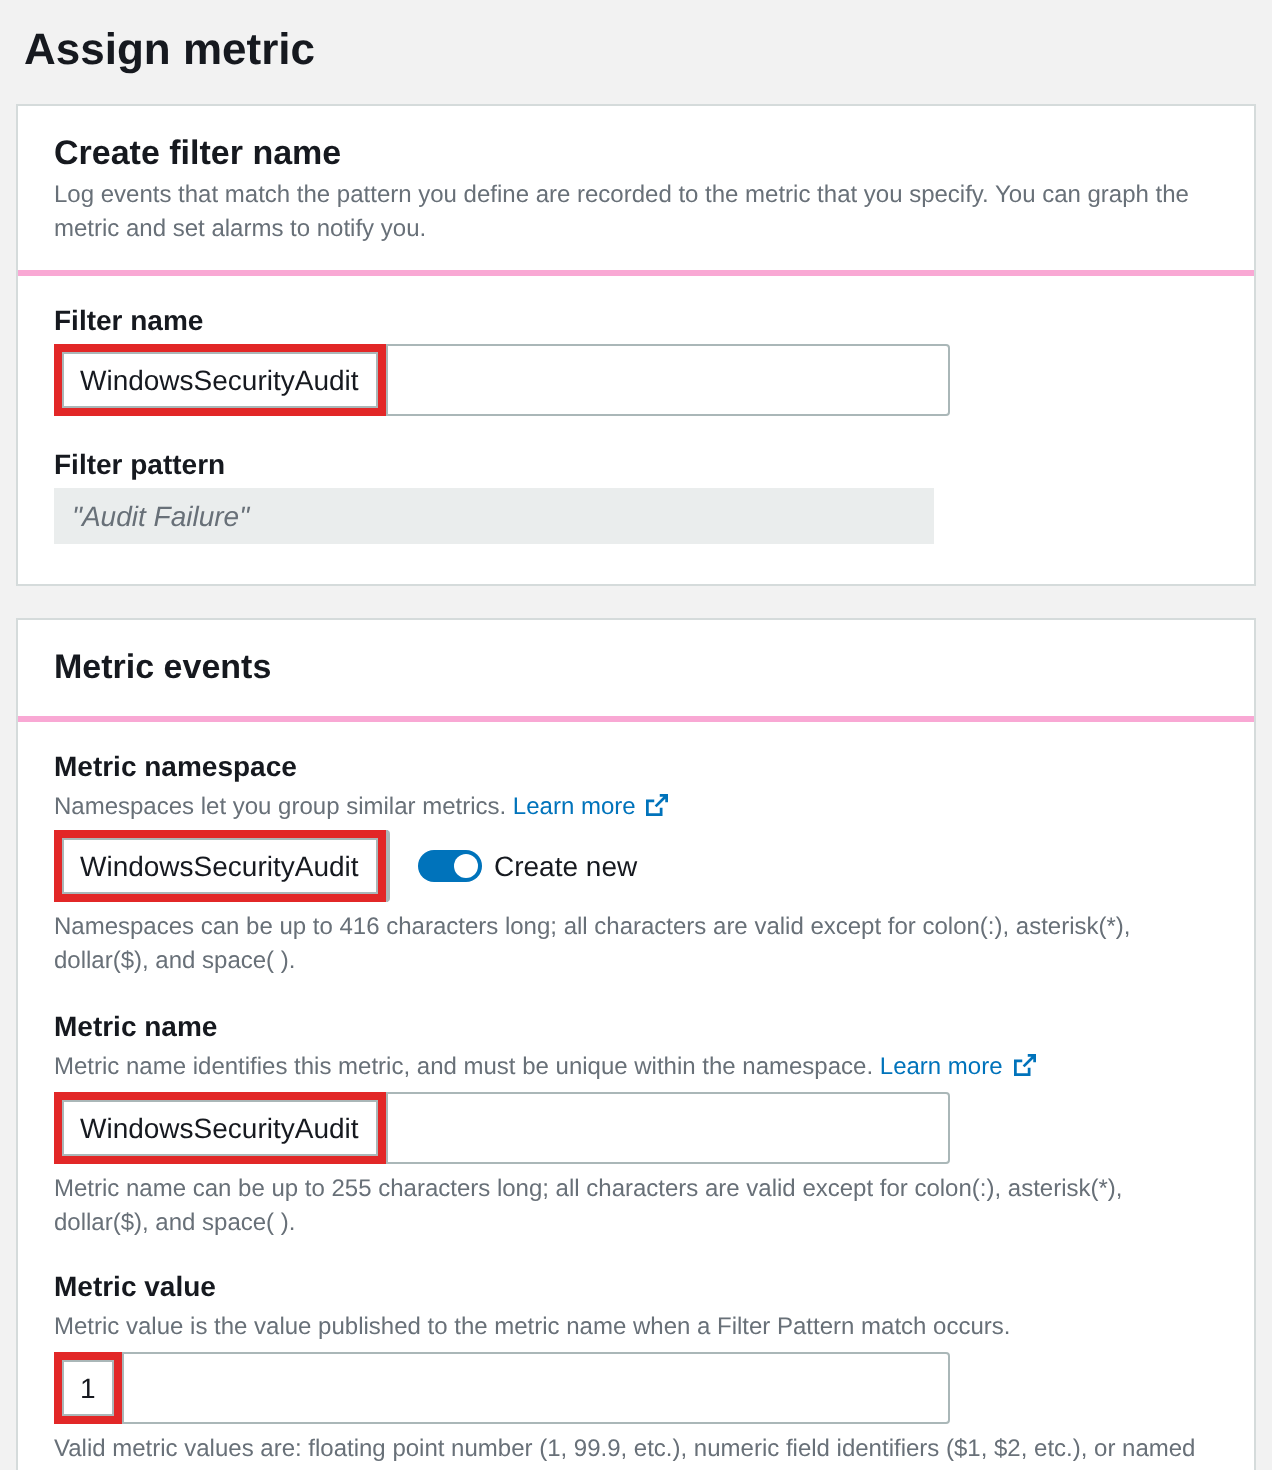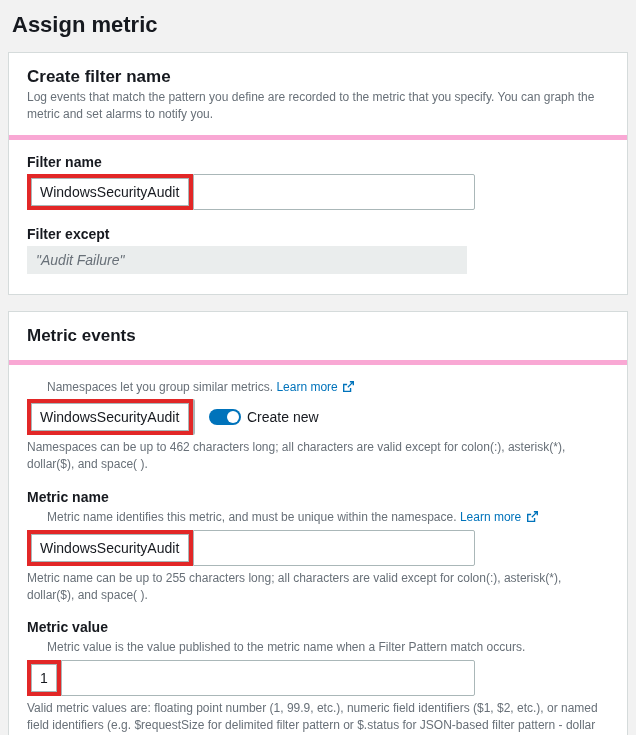--- a/index.html
+++ b/index.html
@@ -21,21 +21,21 @@
       color: #16191f;
       margin: 4px 0 14px 4px;
     }
     .panel {
       background: #fff;
       border: 1px solid #d5dbdb;
       margin-bottom: 16px;
       padding: 16px 18px;
     }
     .panel-header {
-      border-bottom: 5px solid #f9a8d4;
+      border-bottom: 3px solid #f9a8d4;
       margin: -16px -18px 14px -18px;
       padding: 14px 18px 12px 18px;
     }
     .panel-title {
       font-size: 17px;
       font-weight: 700;
       color: #16191f;
       margin-bottom: 2px;
     }
     .panel-subtitle {
@@ -54,21 +54,20 @@
       color: #16191f;
       margin-bottom: 4px;
       display: block;
       font-weight: bold;
     }
     .field-help {
       font-size: 12px;
       color: #687078;
       line-height: 1.4;
       margin-bottom: 4px;
-      margin-left: 20px;
     }
     .field-help-below {
       font-size: 12px;
       color: #687078;
       line-height: 1.4;
       margin-top: 4px;
     }
     .learn-more {
       color: #0073bb;
       text-decoration: none;
@@ -184,31 +183,32 @@
     <label class="field-label">Filter name</label>
     <div class="flex-input-row">
       <span class="highlight-wrap hw-160">
         <input type="text" value="WindowsSecurityAuditFailures" style="">
       </span>
       <div class="rest"></div>
     </div>
   </div>
 
   <div class="field-group">
-    <label class="field-label">Filter except</label>
+    <label class="field-label">Filter pattern</label>
     <div class="disabled-readonly">"Audit Failure"</div>
   </div>
 </div>
 
 <div class="panel">
   <div class="panel-header">
     <div class="panel-title">Metric events</div>
   </div>
 
   <div class="field-group">
+    <label class="field-label">Metric namespace</label>
     <div class="field-help">
       <span>Namespaces let you group similar metrics.</span>
       <a href="#" class="learn-more">
         <span>Learn more</span>
         <svg class="external-icon" viewBox="0 0 16 16">
             <path fill="#0073bb" d="M13 2h-3V0h6v6h-2V3.4l-6.3 6.3-1.4-1.4L12.6 2H13zM0 4h6v2H2v8h8v-4h2v6H0V4z"></path>
           </svg>
       </a>
     </div>
     <div class="namespace-row">
@@ -220,21 +220,21 @@
           <div class="rest" style="max-width:194px;"></div>
         </div>
       </div>
       <div class="toggle-wrap">
         <div class="toggle">
           <div class="toggle-knob"></div>
         </div>
         <span class="toggle-label">Create new</span>
       </div>
     </div>
-    <div class="field-help-below">Namespaces can be up to 462 characters long; all characters are valid except for colon(:), asterisk(*), dollar($), and space( ).</div>
+    <div class="field-help-below">Namespaces can be up to 416 characters long; all characters are valid except for colon(:), asterisk(*), dollar($), and space( ).</div>
   </div>
 
   <div class="field-group">
     <label class="field-label">Metric name</label>
     <div class="field-help">
       <span>Metric name identifies this metric, and must be unique within the namespace.</span>
       <a href="#" class="learn-more">
         <span>Learn more</span>
         <svg class="external-icon" viewBox="0 0 16 16">
             <path fill="#0073bb" d="M13 2h-3V0h6v6h-2V3.4l-6.3 6.3-1.4-1.4L12.6 2H13zM0 4h6v2H2v8h8v-4h2v6H0V4z"></path>

